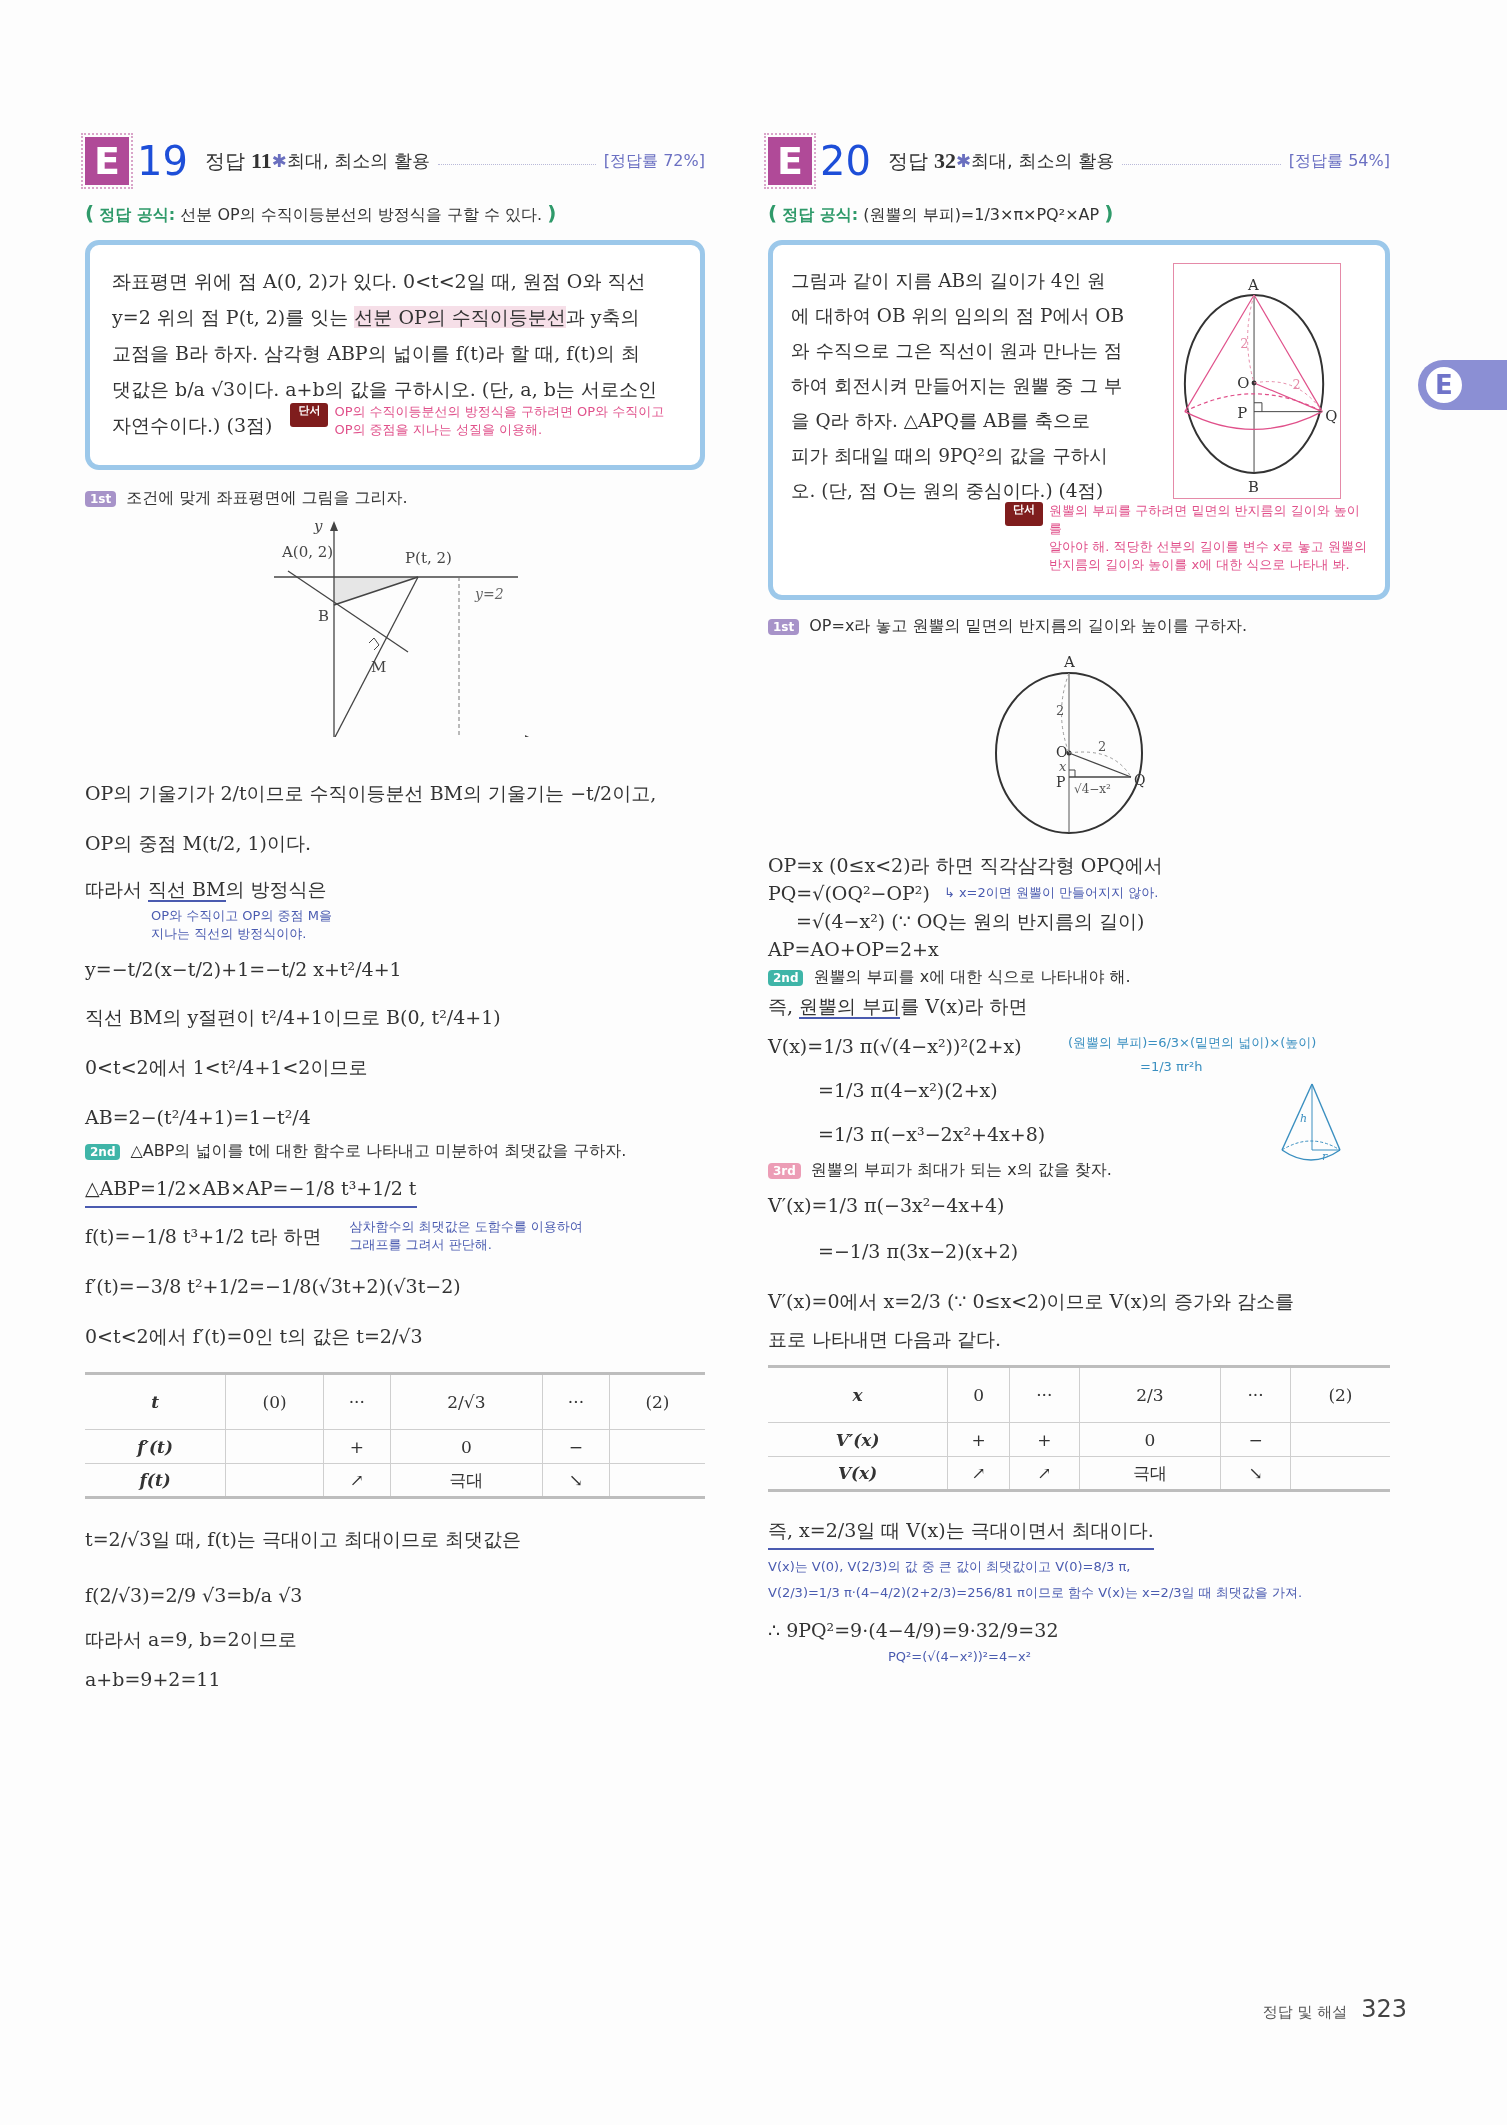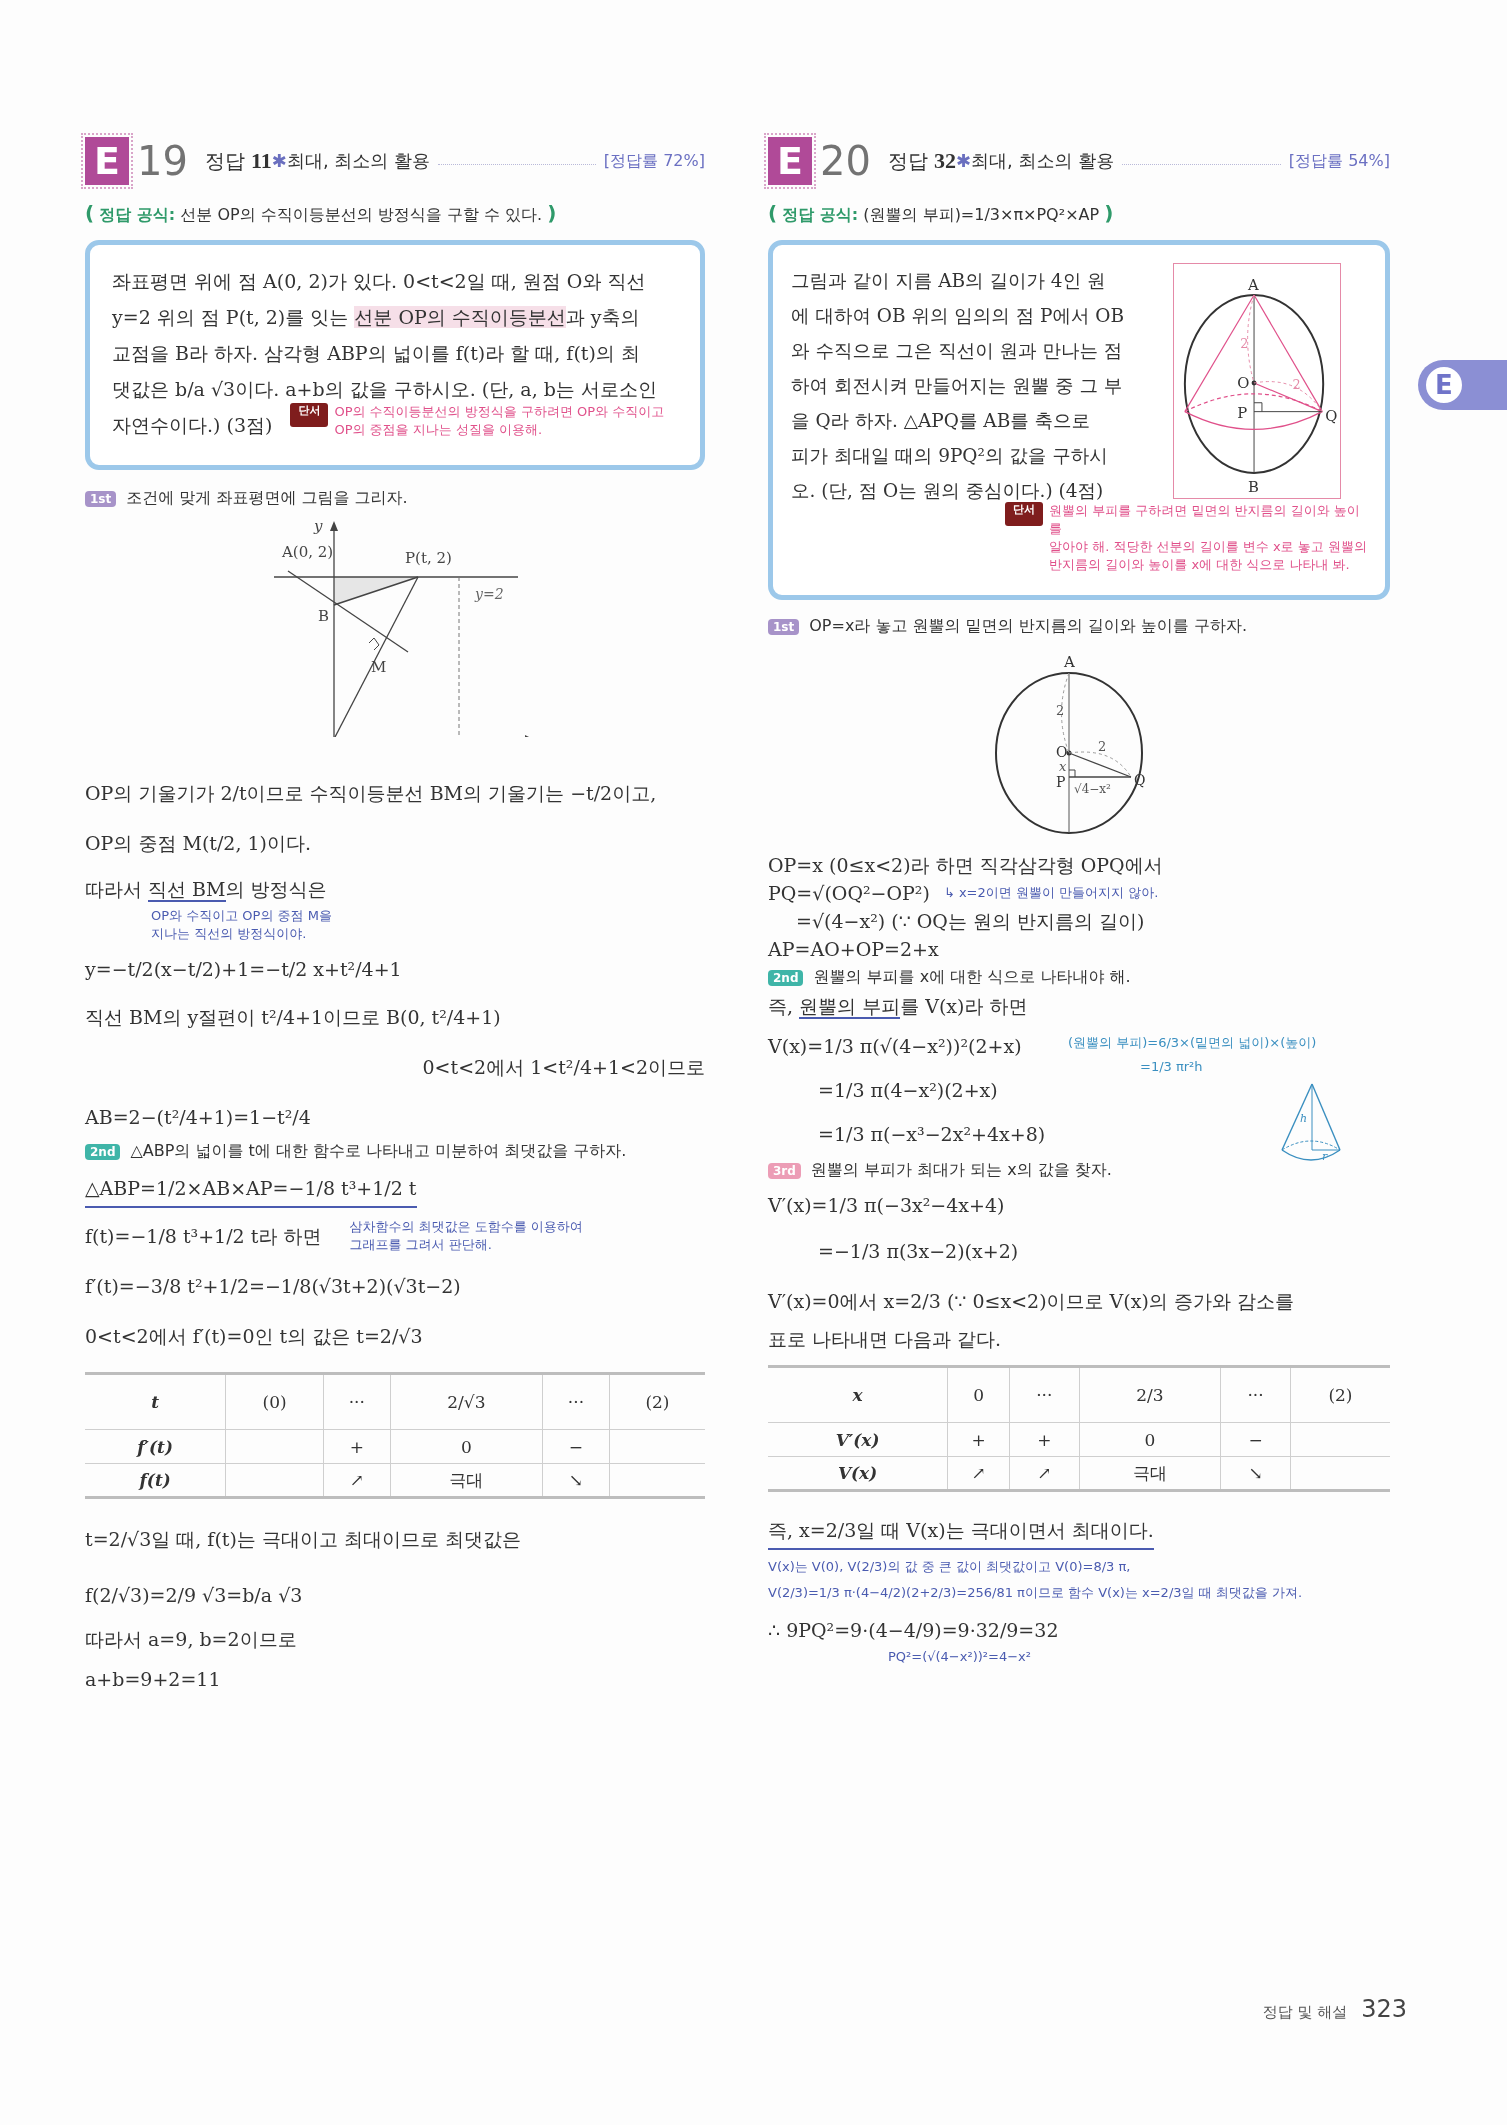--- a/index.html
+++ b/index.html
@@ -4,21 +4,21 @@
 <style>
   * { box-sizing: border-box; margin: 0; padding: 0; }
   html, body { width: 1507px; height: 2125px; background: #fdfdfd; }
   body { position: relative; font-family: "DejaVu Serif", serif; color: #3a3a3a; overflow: hidden; }
   .col { position: absolute; top: 135px; }
   .col-left { left: 85px; width: 620px; }
   .col-right { left: 768px; width: 622px; }
 
   .head { display: flex; align-items: center; height: 52px; }
   .e-badge { width: 44px; height: 48px; background: #b04a98; color: #fff; font-family: "DejaVu Sans", sans-serif; font-weight: bold; font-size: 38px; display: flex; align-items: center; justify-content: center; outline: 2px dotted #d9a5c9; outline-offset: 2px; }
-  .q-num { font-family: "DejaVu Sans", sans-serif; font-size: 40px; color: #737373; margin-left: 8px; width: 62px; }
+  .q-num { font-family: "DejaVu Sans", sans-serif; font-size: 40px; color: #1d4ed8; margin-left: 8px; width: 62px; }
   .answer { font-family: "DejaVu Sans", sans-serif; font-size: 20px; color: #333; margin-left: 6px; }
   .answer b { font-family: "Liberation Serif", serif; font-size: 22px; margin-left: 6px; }
   .topic { font-family: "DejaVu Sans", sans-serif; font-size: 18px; color: #333; }
   .topic .star { color: #6a6fbf; }
   .dots { flex: 1; border-bottom: 1px dotted #b9b9d9; margin: 0 8px; height: 1px; margin-top: 6px; }
   .rate { font-family: "DejaVu Sans", sans-serif; font-size: 16px; color: #6b70c2; }
 
   .formula { font-family: "DejaVu Sans", sans-serif; font-size: 16px; color: #333; margin-top: 14px; }
   .formula .fk { color: #2f9a6a; font-weight: bold; }
   .formula .br { color: #2f9a6a; font-weight: bold; font-size: 20px; }
@@ -116,21 +116,21 @@
   <div style="margin-top:38px;">
     <div class="line" style="margin-bottom:22px;">OP의 기울기가 2/t이므로 수직이등분선 BM의 기울기는 −t/2이고,</div>
     <div class="line" style="margin-bottom:18px;">OP의 중점 M(t/2, 1)이다.</div>
     <div class="line"><span>따라서 </span><span class="ul">직선 BM</span><span>의 방정식은</span></div>
     <div class="note" style="margin-left:66px; margin-top:4px;">
         <div>OP와 수직이고 OP의 중점 M을</div>
         <div>지나는 직선의 방정식이야.</div>
       </div>
     <div class="line" style="margin-top:12px; margin-bottom:20px;">y=−t/2(x−t/2)+1=−t/2 x+t²/4+1</div>
     <div class="line" style="margin-bottom:22px;">직선 BM의 y절편이 t²/4+1이므로 B(0, t²/4+1)</div>
-    <div class="line" style="margin-bottom:22px;text-align:right;">0&lt;t&lt;2에서 1&lt;t²/4+1&lt;2이므로</div>
+    <div class="line" style="margin-bottom:22px;">0&lt;t&lt;2에서 1&lt;t²/4+1&lt;2이므로</div>
     <div class="line" style="margin-bottom:10px;">AB=2−(t²/4+1)=1−t²/4</div>
   </div>
 
   <div class="step">
     <span class="step-tag t2">2nd</span>
     <span>△ABP의 넓이를 t에 대한 함수로 나타내고 미분하여 최댓값을 구하자.</span>
   </div>
 
   <div style="margin-top:12px;">
     <div class="line" style="display:inline-block; border-bottom:2px solid #4a5bb0; padding-bottom:4px; margin-bottom:10px;">△ABP=1/2×AB×AP=−1/8 t³+1/2 t</div>

